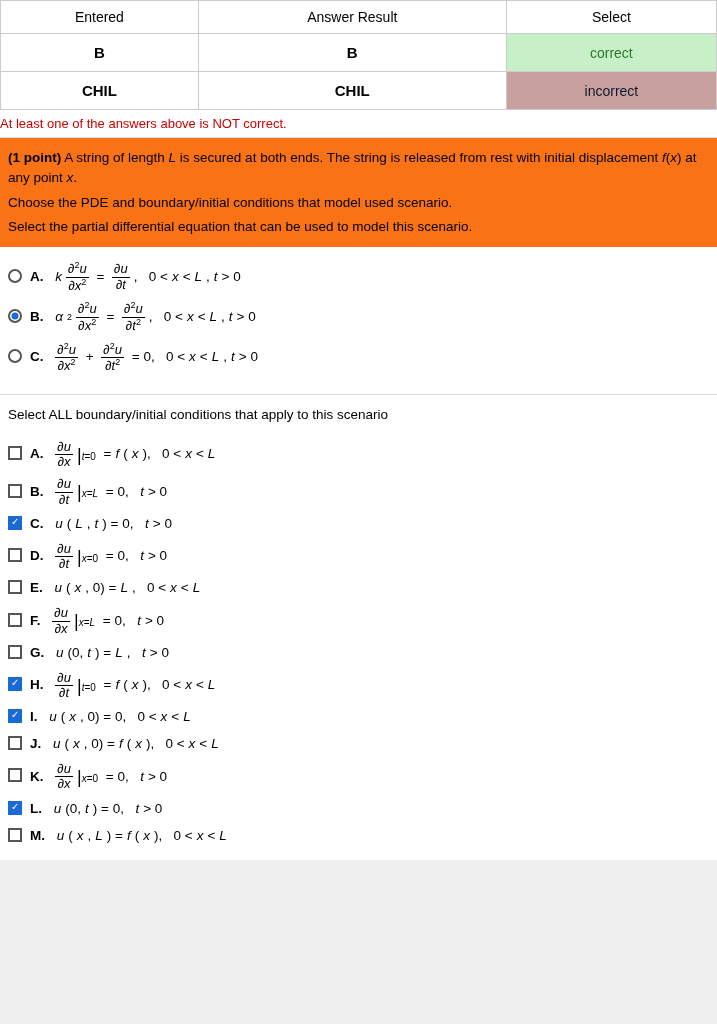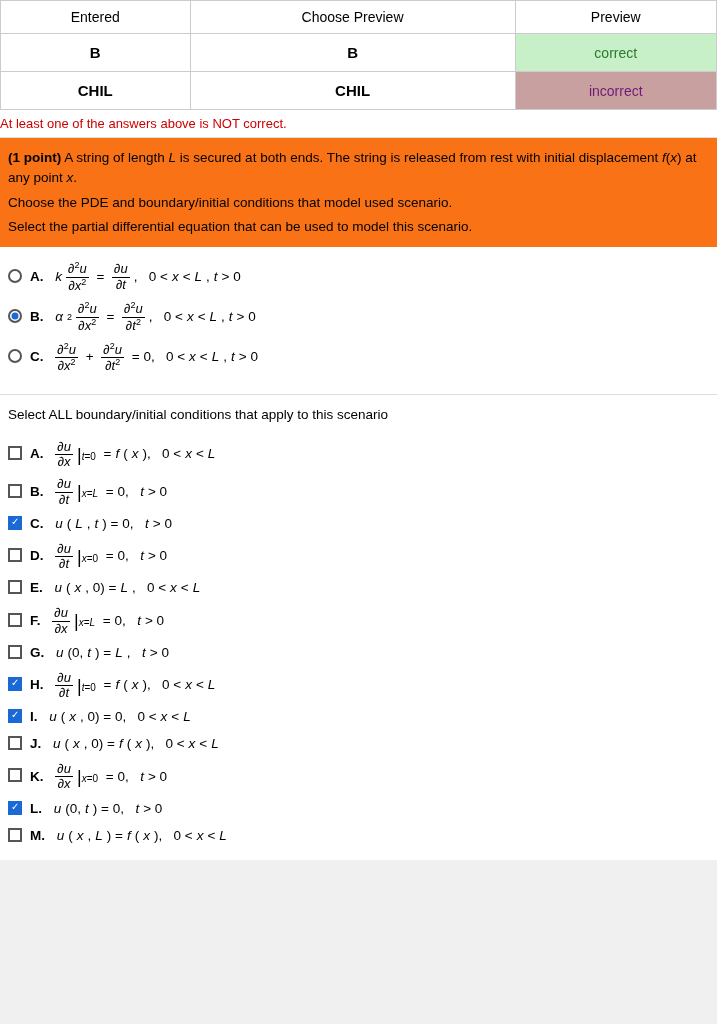--- a/index.html
+++ b/index.html
@@ -33,21 +33,21 @@
       font-weight: bold;
     }
     .result-correct {
       background: #c8f0c8;
       color: #2a7a2a;
       font-weight: normal;
       font-size: 14px;
     }
     .result-incorrect {
       background: #c9a0a0;
-      color: #701a75;
+      color: #0f172a;
       font-weight: normal;
       font-size: 14px;
     }
     .warning-text {
       color: #cc0000;
       font-size: 13px;
       padding: 6px 0;
     }
     .problem-section {
       padding: 10px 8px 6px 8px;
@@ -161,22 +161,22 @@
   </style>
 </head>
 <body>
 
 <div class="container">
 
   <table>
     <thead>
       <tr>
         <th>Entered</th>
-        <th>Choose Preview</th>
-        <th>Preview</th>
+        <th>Answer Result</th>
+        <th>Select</th>
       </tr>
     </thead>
     <tbody>
       <tr>
         <td>B</td>
         <td>B</td>
         <td class="result-correct">correct</td>
       </tr>
       <tr>
         <td>CHIL</td>

